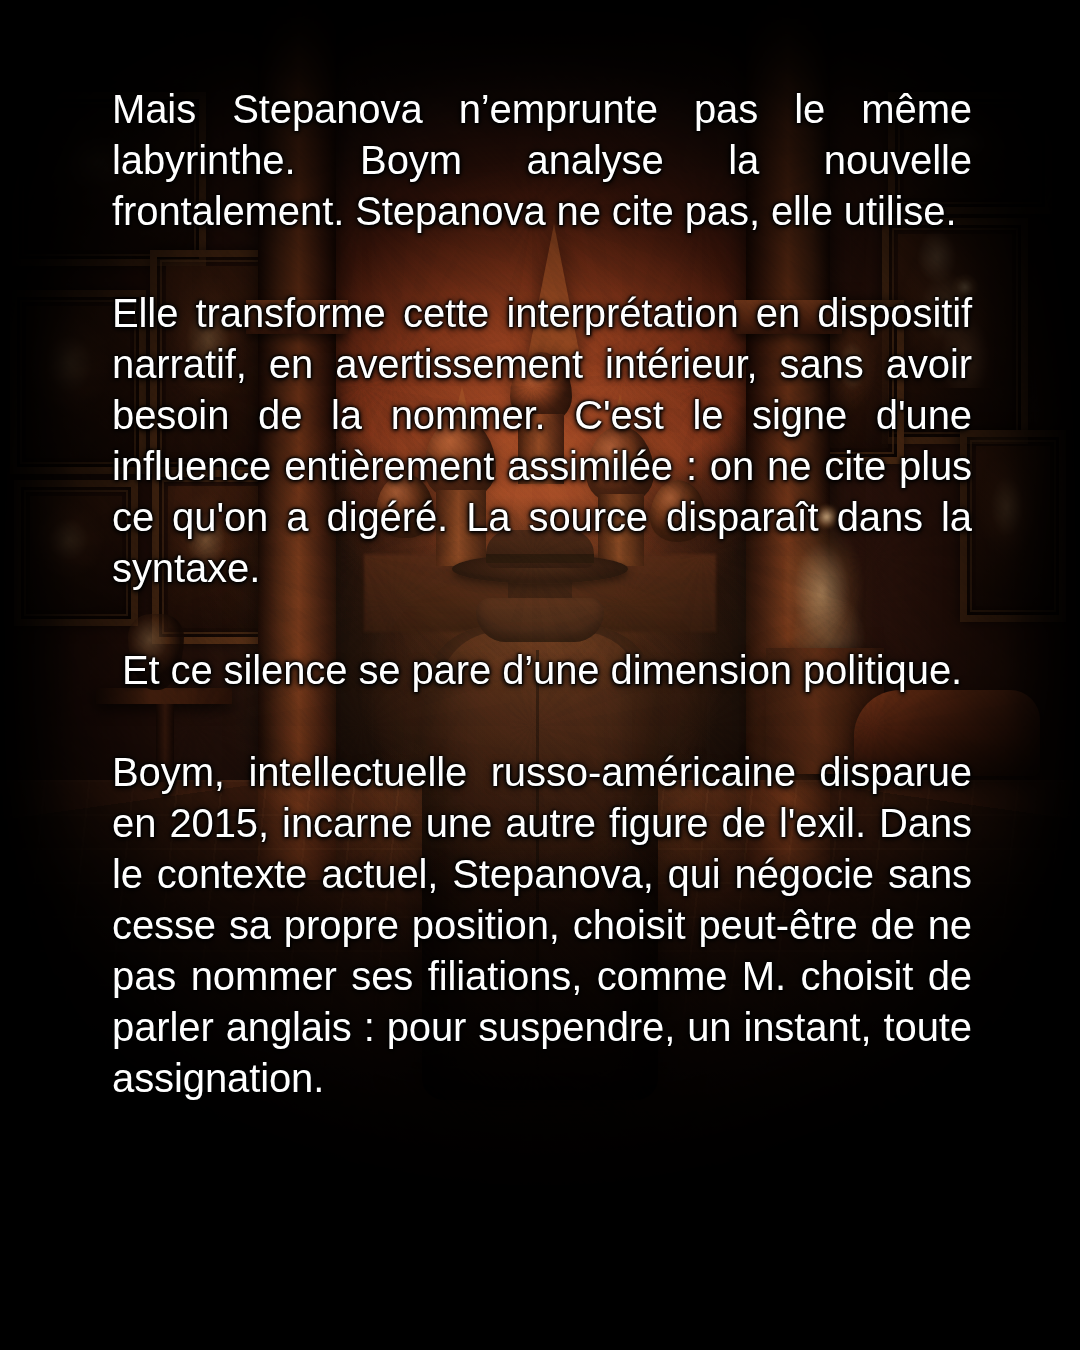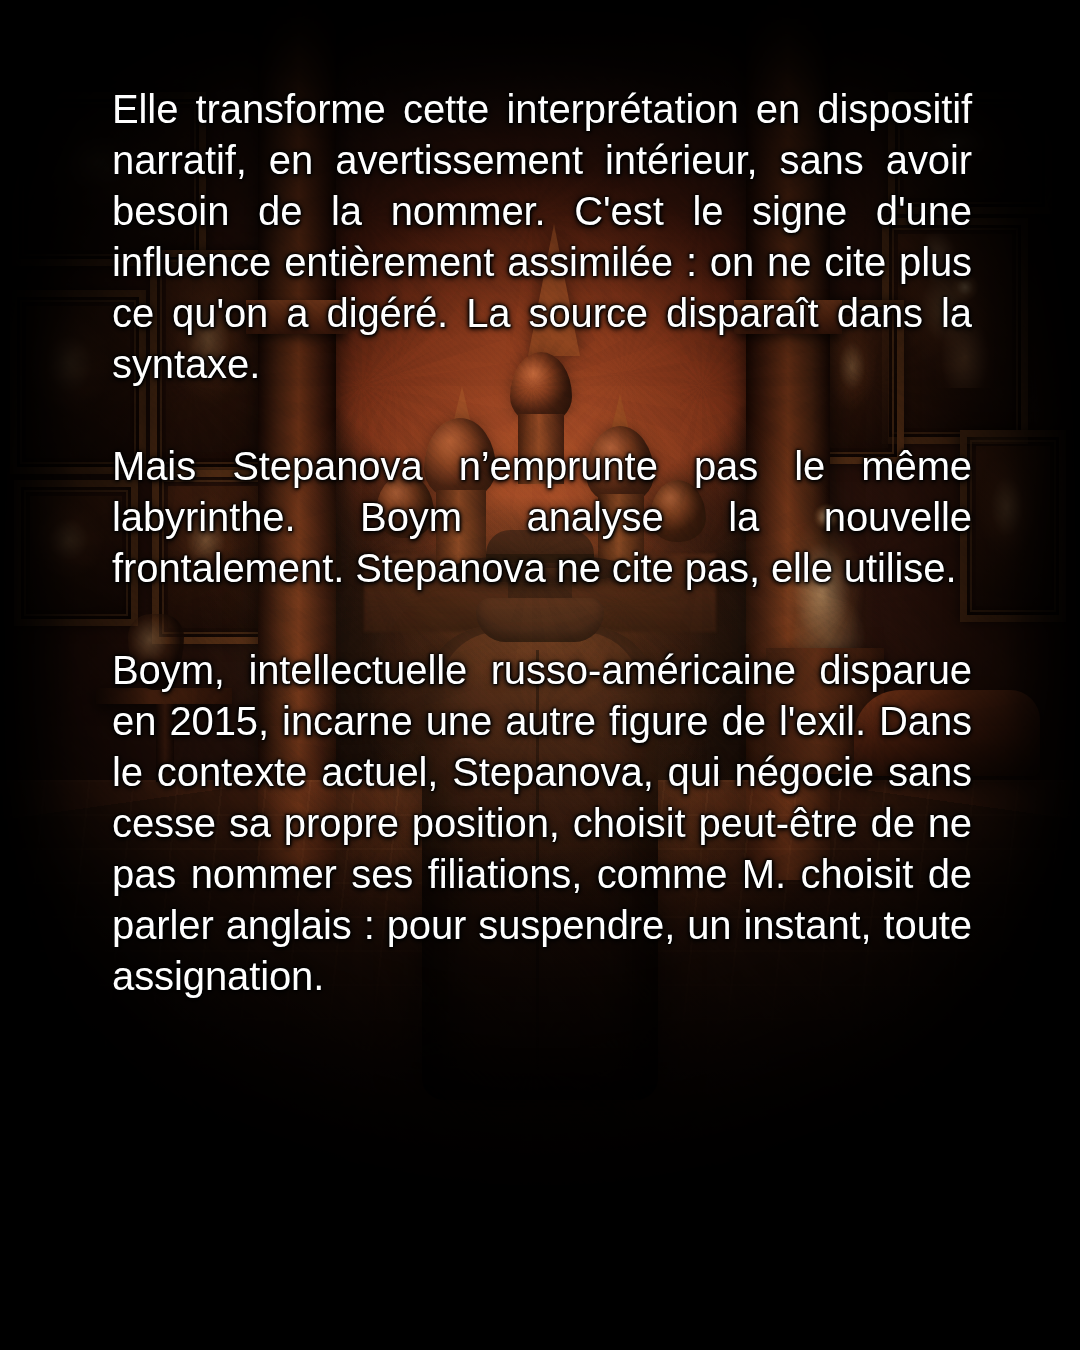--- a/index.html
+++ b/index.html
@@ -406,18 +406,19 @@
     <div id="hat-brim"></div>
     <div id="hat-crown"></div>
     <div id="hat-band"></div>
   </div>
 
   <div class="layer" id="haze"></div>
   <div class="layer" id="grain"></div>
   <div class="layer" id="vignette"></div>
 
   <div id="text-overlay">
+    <p class="para">Mais Stepanova n’emprunte pas le même labyrinthe. Boym analyse la nouvelle frontalement. Stepanova ne cite pas, elle utilise.</p>
     <p class="para">Elle transforme cette interprétation en dispositif narratif, en avertissement intérieur, sans avoir besoin de la nommer. C'est le signe d'une influence entièrement assimilée : on ne cite plus ce qu'on a digéré. La source disparaît dans la syntaxe.</p>
-    <p class="para">Mais Stepanova n’emprunte pas le même labyrinthe. Boym analyse la nouvelle frontalement. Stepanova ne cite pas, elle utilise.</p>
+    <p class="para center">Et ce silence se pare d’une dimension politique.</p>
     <p class="para last">Boym, intellectuelle russo-américaine disparue en 2015, incarne une autre figure de l'exil. Dans le contexte actuel, Stepanova, qui négocie sans cesse sa propre position, choisit peut-être de ne pas nommer ses filiations, comme M. choisit de parler anglais : pour suspendre, un instant, toute assignation.</p>
   </div>
 
 </div>
 
 </body></html>

